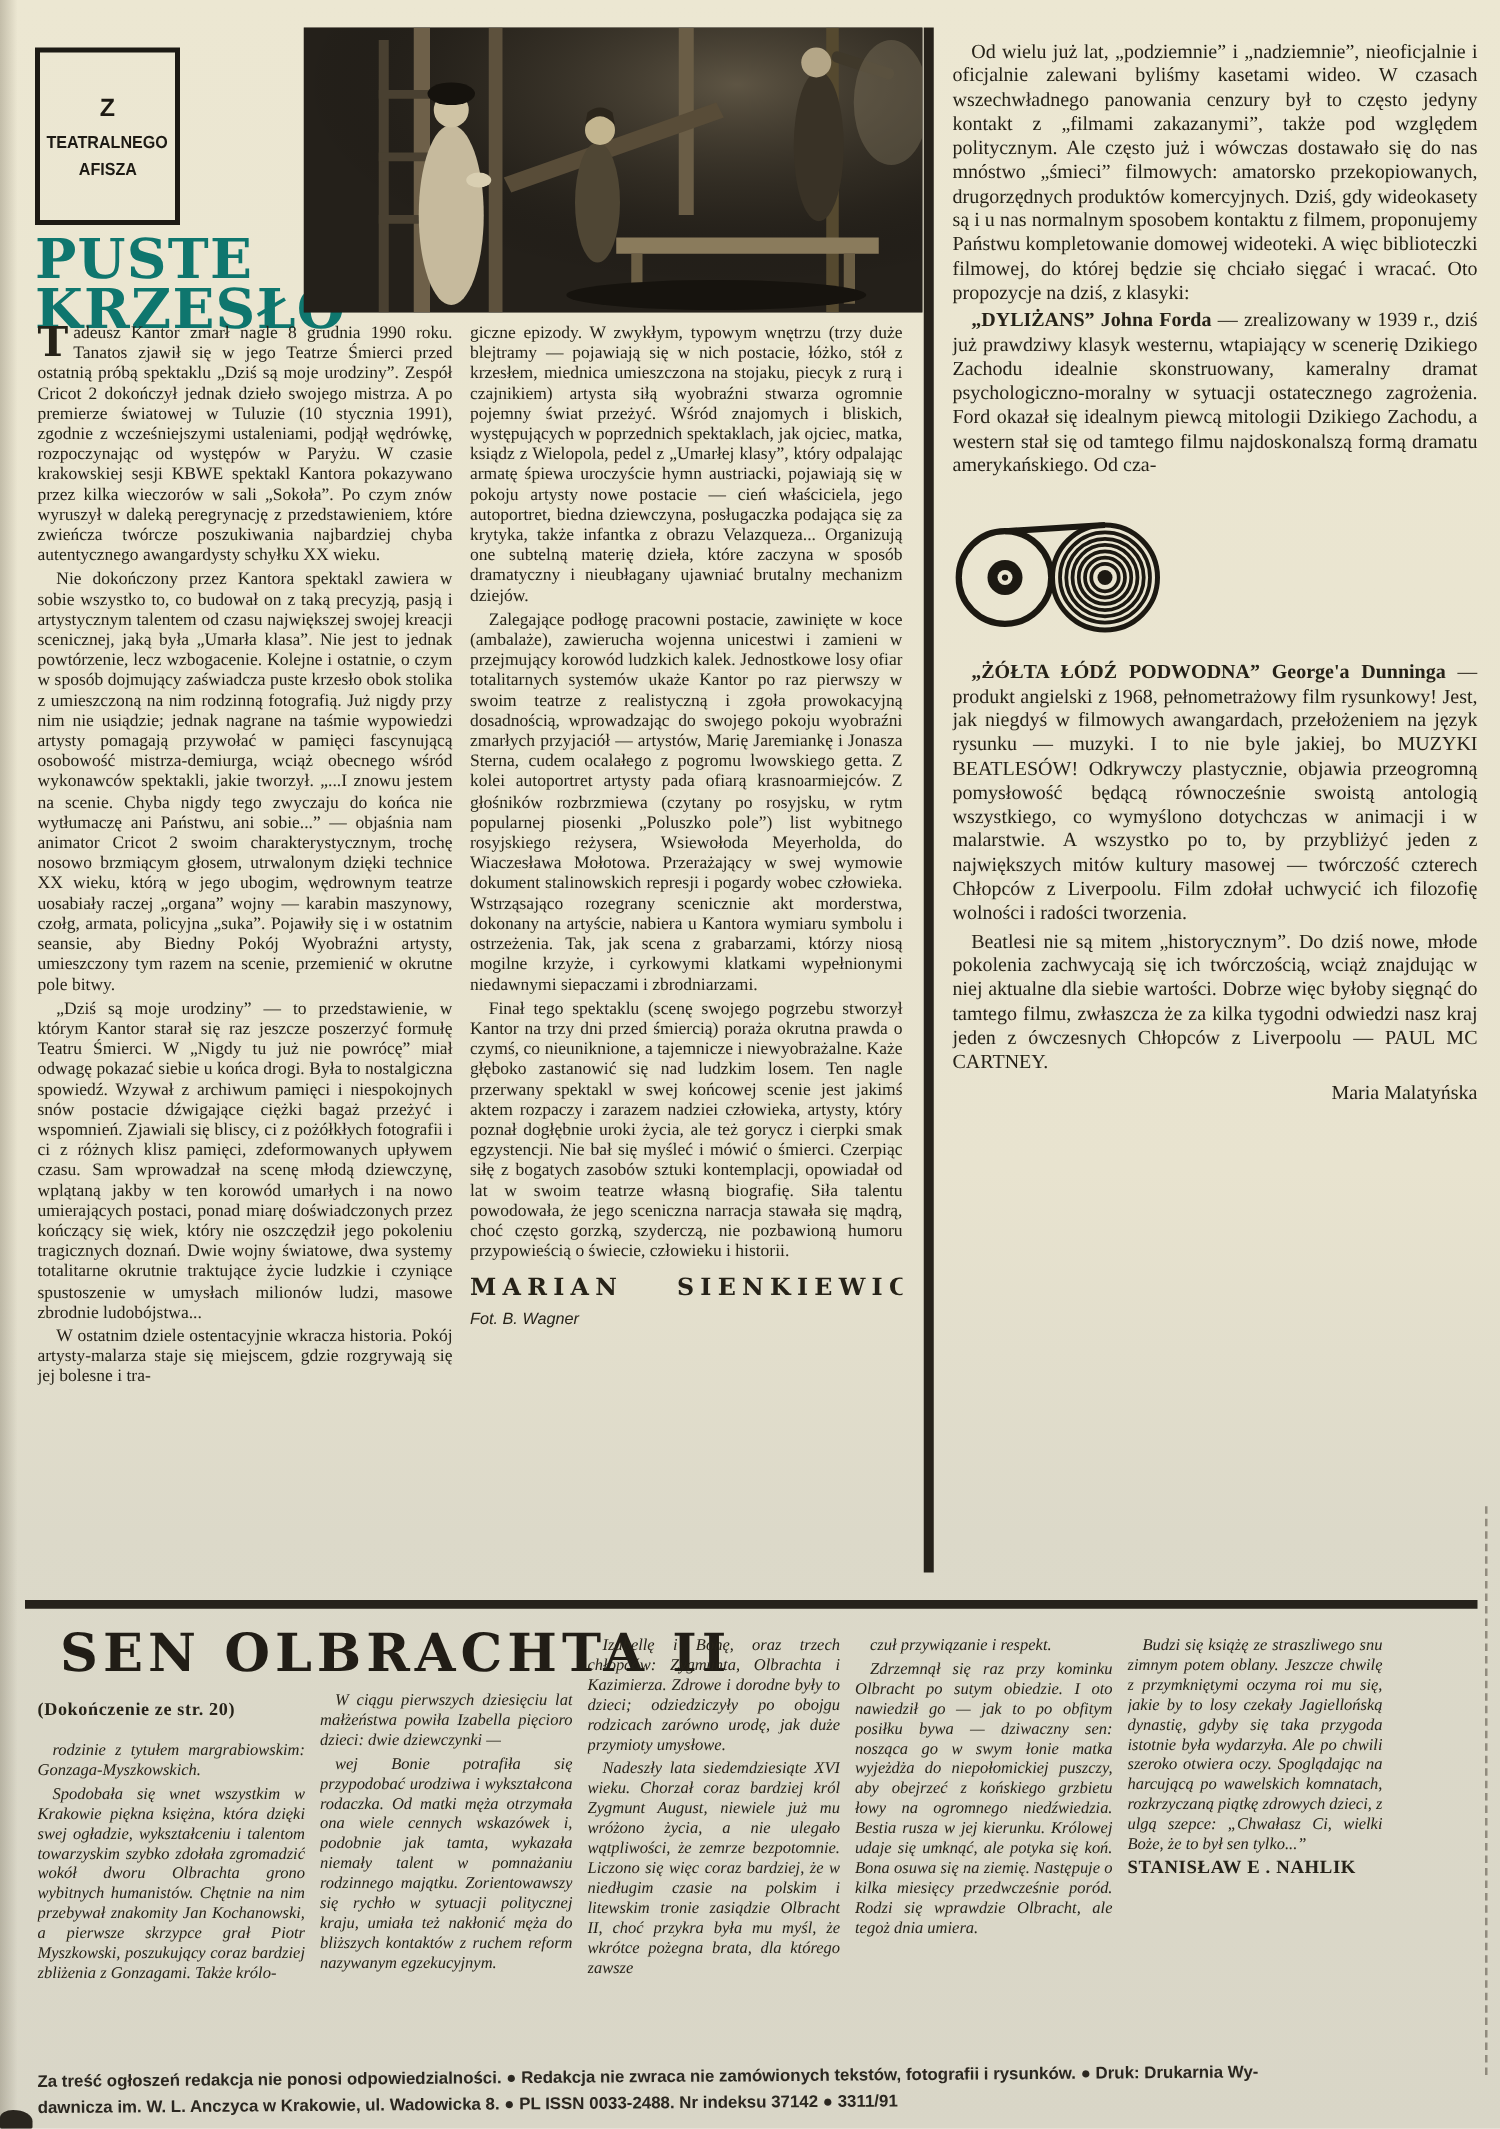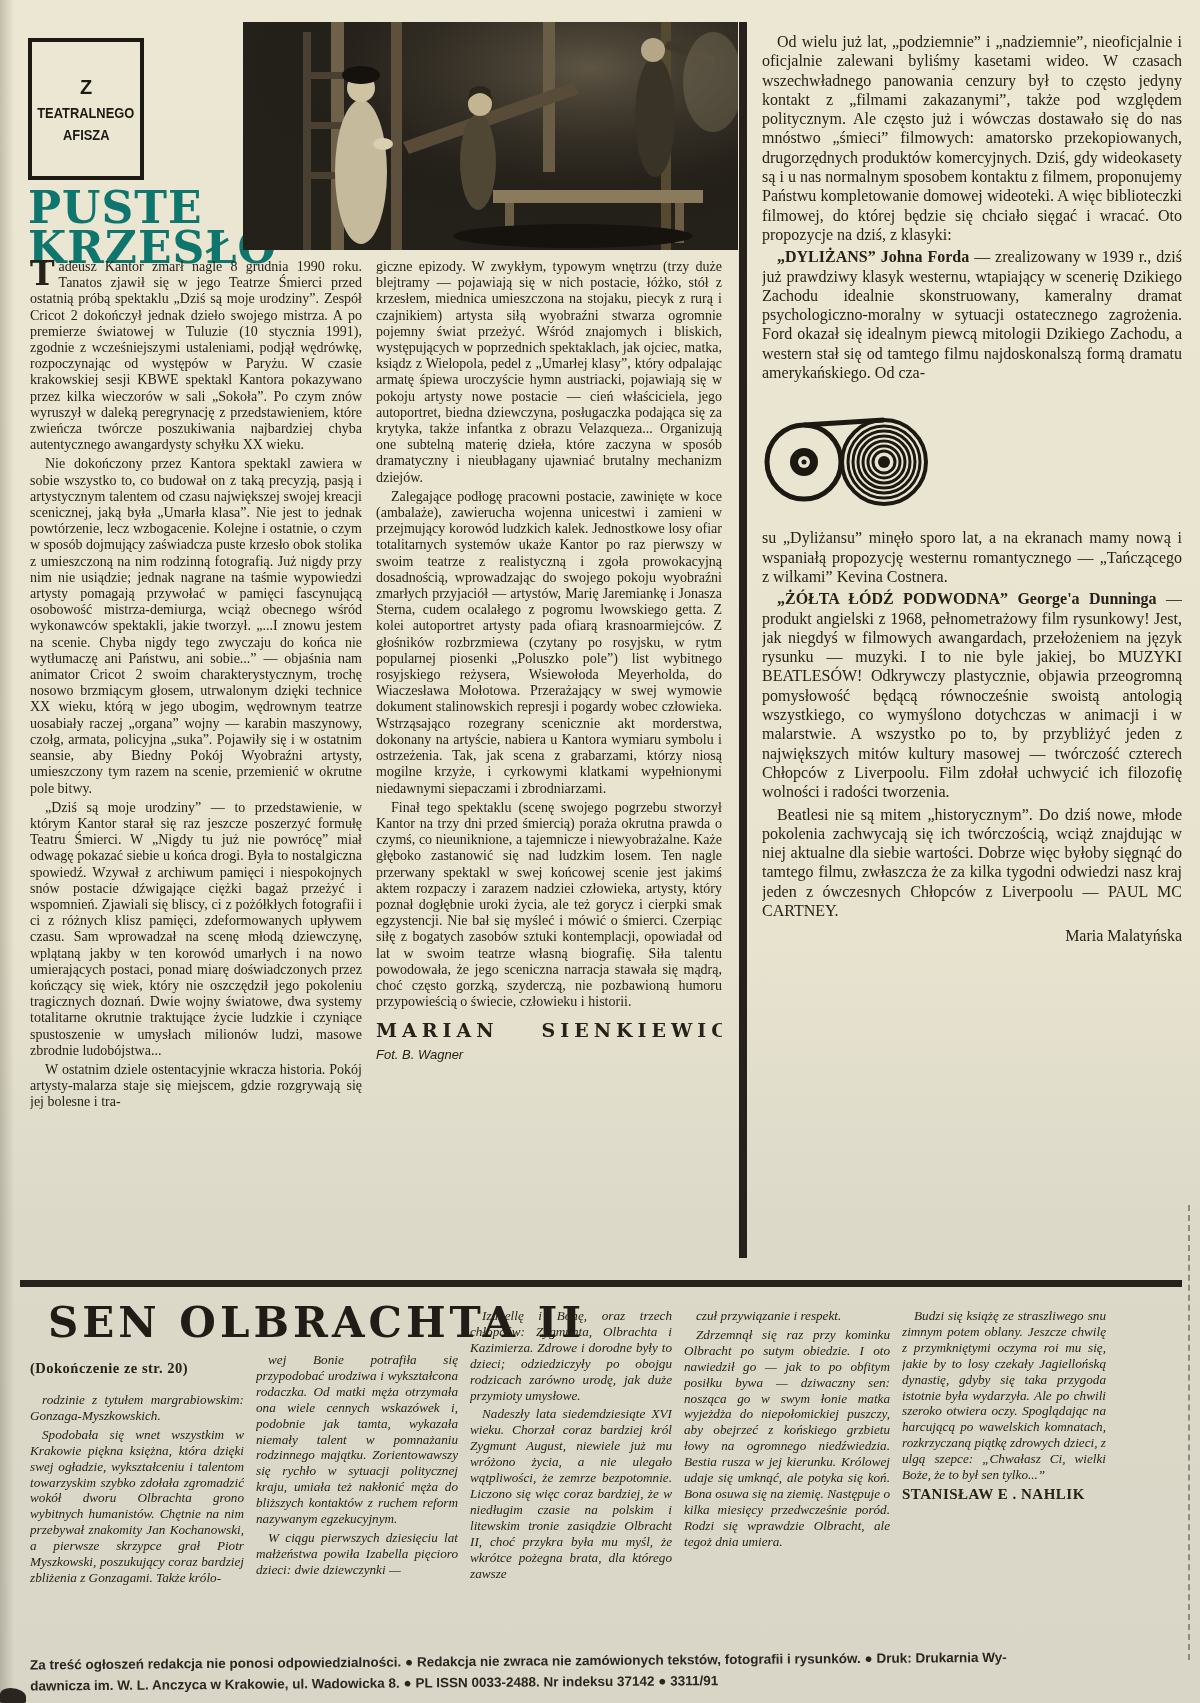--- a/index.html
+++ b/index.html
@@ -169,38 +169,37 @@
         <circle cx="122" cy="64" r="31" stroke-width="3"></circle>
         <circle cx="122" cy="64" r="26" stroke-width="3"></circle>
         <circle cx="122" cy="64" r="21" stroke-width="3"></circle>
         <circle cx="122" cy="64" r="16" stroke-width="3"></circle>
         <circle cx="122" cy="64" r="11" stroke-width="3"></circle>
       </g>
       <circle cx="122" cy="64" r="6" fill="#1c1912"></circle>
       <path d="M42,27 L122,22" stroke="#1c1912" stroke-width="5" fill="none"></path>
     </svg>
   </div>
-  <p class="p ni">su „Dyliżansu” minęło sporo lat, a na ekranach mamy nową i wspaniałą propozycję westernu romantycznego — „Tańczącego z wilkami” Kevina Costnera.</p>
   <p class="p"><span class="lead">„ŻÓŁTA ŁÓDŹ PODWODNA” George'a Dunninga</span><span> — produkt angielski z 1968, pełnometrażowy film rysunkowy! Jest, jak niegdyś w filmowych awangardach, przełożeniem na język rysunku — muzyki. I to nie byle jakiej, bo MUZYKI BEATLESÓW! Odkrywczy plastycznie, objawia przeogromną pomysłowość będącą równocześnie swoistą antologią wszystkiego, co wymyślono dotychczas w animacji i w malarstwie. A wszystko po to, by przybliżyć jeden z największych mitów kultury masowej — twórczość czterech Chłopców z Liverpoolu. Film zdołał uchwycić ich filozofię wolności i radości tworzenia.</span></p>
   <p class="p">Beatlesi nie są mitem „historycznym”. Do dziś nowe, młode pokolenia zachwycają się ich twórczością, wciąż znajdując w niej aktualne dla siebie wartości. Dobrze więc byłoby sięgnąć do tamtego filmu, zwłaszcza że za kilka tygodni odwiedzi nasz kraj jeden z ówczesnych Chłopców z Liverpoolu — PAUL MC CARTNEY.</p>
   <div class="sig-right">Maria Malatyńska</div>
 </div>
 
 <div class="abs hrule"></div>
 
 <div class="abs h2">SEN OLBRACHTA II</div>
 <div class="abs cont">(Dokończenie ze str. 20)</div>
 
 <div class="abs col bcol bc1">
   <p class="p ni">rodzinie z tytułem margrabiowskim: Gonzaga-Myszkowskich.</p>
   <p class="p">Spodobała się wnet wszystkim w Krakowie piękna księżna, która dzięki swej ogładzie, wykształceniu i talentom towarzyskim szybko zdołała zgromadzić wokół dworu Olbrachta grono wybitnych humanistów. Chętnie na nim przebywał znakomity Jan Kochanowski, a pierwsze skrzypce grał Piotr Myszkowski, poszukujący coraz bardziej zbliżenia z Gonzagami. Także królo-</p>
 </div>
 <div class="abs col bcol bc2">
+  <p class="p">W ciągu pierwszych dziesięciu lat małżeństwa powiła Izabella pięcioro dzieci: dwie dziewczynki —</p>
   <p class="p ni">wej Bonie potrafiła się przypodobać urodziwa i wykształcona rodaczka. Od matki męża otrzymała ona wiele cennych wskazówek i, podobnie jak tamta, wykazała niemały talent w pomnażaniu rodzinnego majątku. Zorientowawszy się rychło w sytuacji politycznej kraju, umiała też nakłonić męża do bliższych kontaktów z ruchem reform nazywanym egzekucyjnym.</p>
-  <p class="p">W ciągu pierwszych dziesięciu lat małżeństwa powiła Izabella pięcioro dzieci: dwie dziewczynki —</p>
 </div>
 <div class="abs col bcol bc3">
   <p class="p ni">Izabellę i Bonę, oraz trzech chłopców: Zygmunta, Olbrachta i Kazimierza. Zdrowe i dorodne były to dzieci; odziedziczyły po obojgu rodzicach zarówno urodę, jak duże przymioty umysłowe.</p>
   <p class="p">Nadeszły lata siedemdziesiąte XVI wieku. Chorzał coraz bardziej król Zygmunt August, niewiele już mu wróżono życia, a nie ulegało wątpliwości, że zemrze bezpotomnie. Liczono się więc coraz bardziej, że w niedługim czasie na polskim i litewskim tronie zasiądzie Olbracht II, choć przykra była mu myśl, że wkrótce pożegna brata, dla którego zawsze</p>
 </div>
 <div class="abs col bcol bc4">
   <p class="p ni">czuł przywiązanie i respekt.</p>
   <p class="p">Zdrzemnął się raz przy kominku Olbracht po sutym obiedzie. I oto nawiedził go — jak to po obfitym posiłku bywa — dziwaczny sen: nosząca go w swym łonie matka wyjeżdża do niepołomickiej puszczy, aby obejrzeć z końskiego grzbietu łowy na ogromnego niedźwiedzia. Bestia rusza w jej kierunku. Królowej udaje się umknąć, ale potyka się koń. Bona osuwa się na ziemię. Następuje o kilka miesięcy przedwcześnie poród. Rodzi się wprawdzie Olbracht, ale tegoż dnia umiera.</p>
 </div>
 <div class="abs col bcol bc5">

